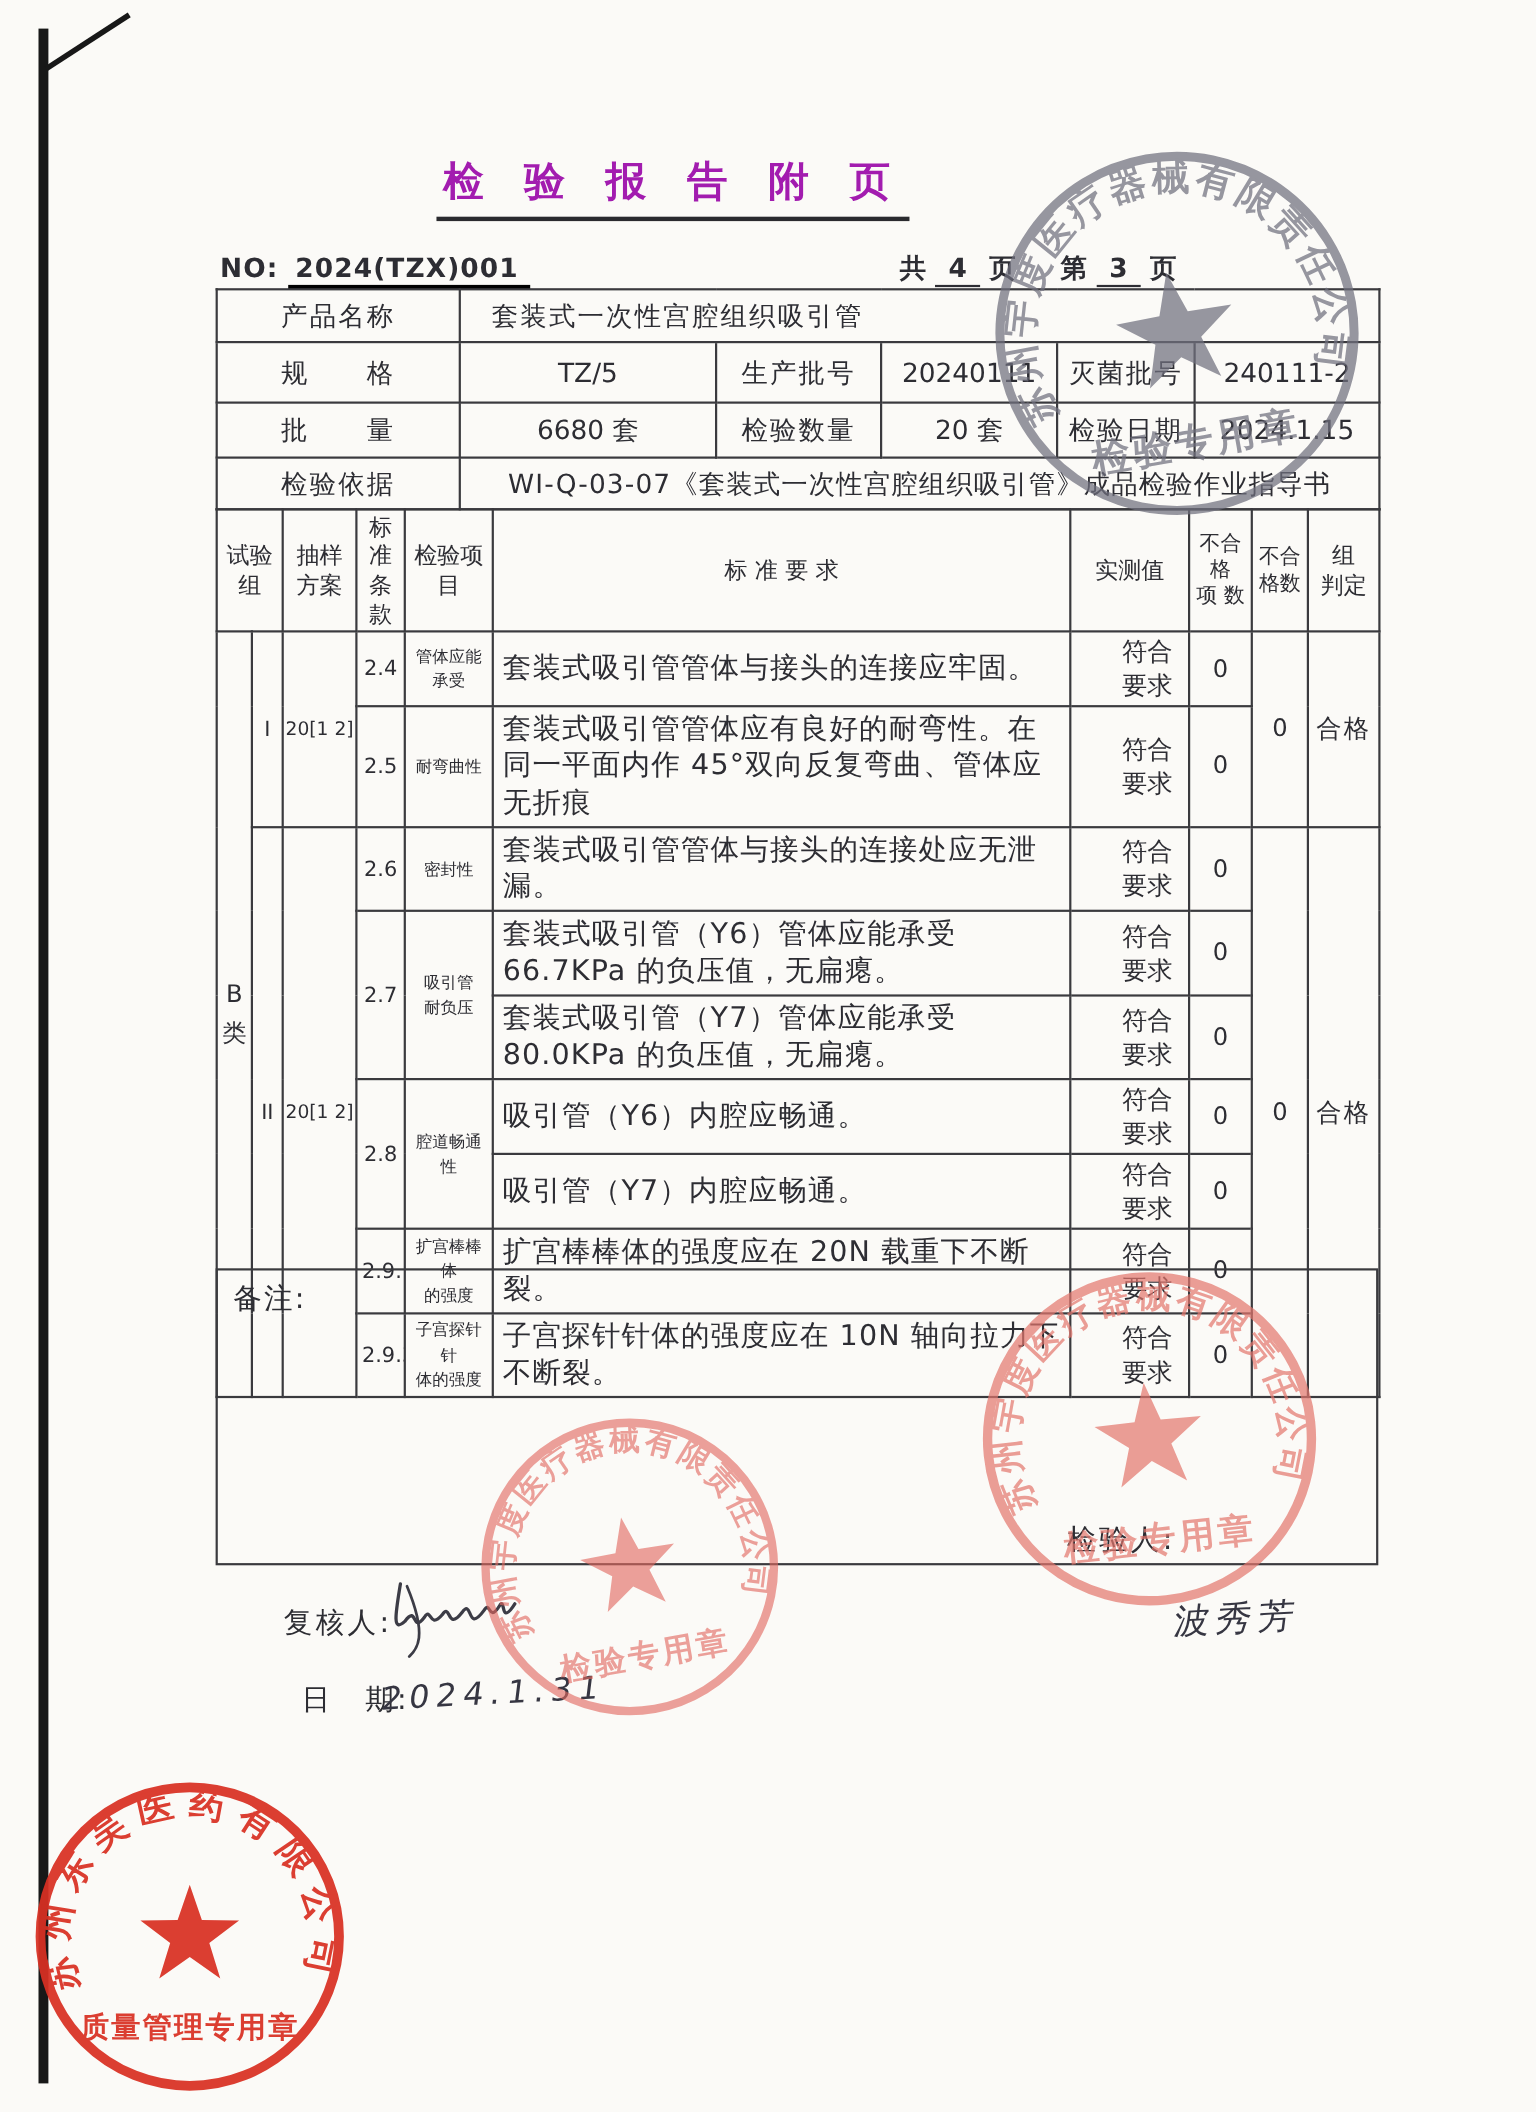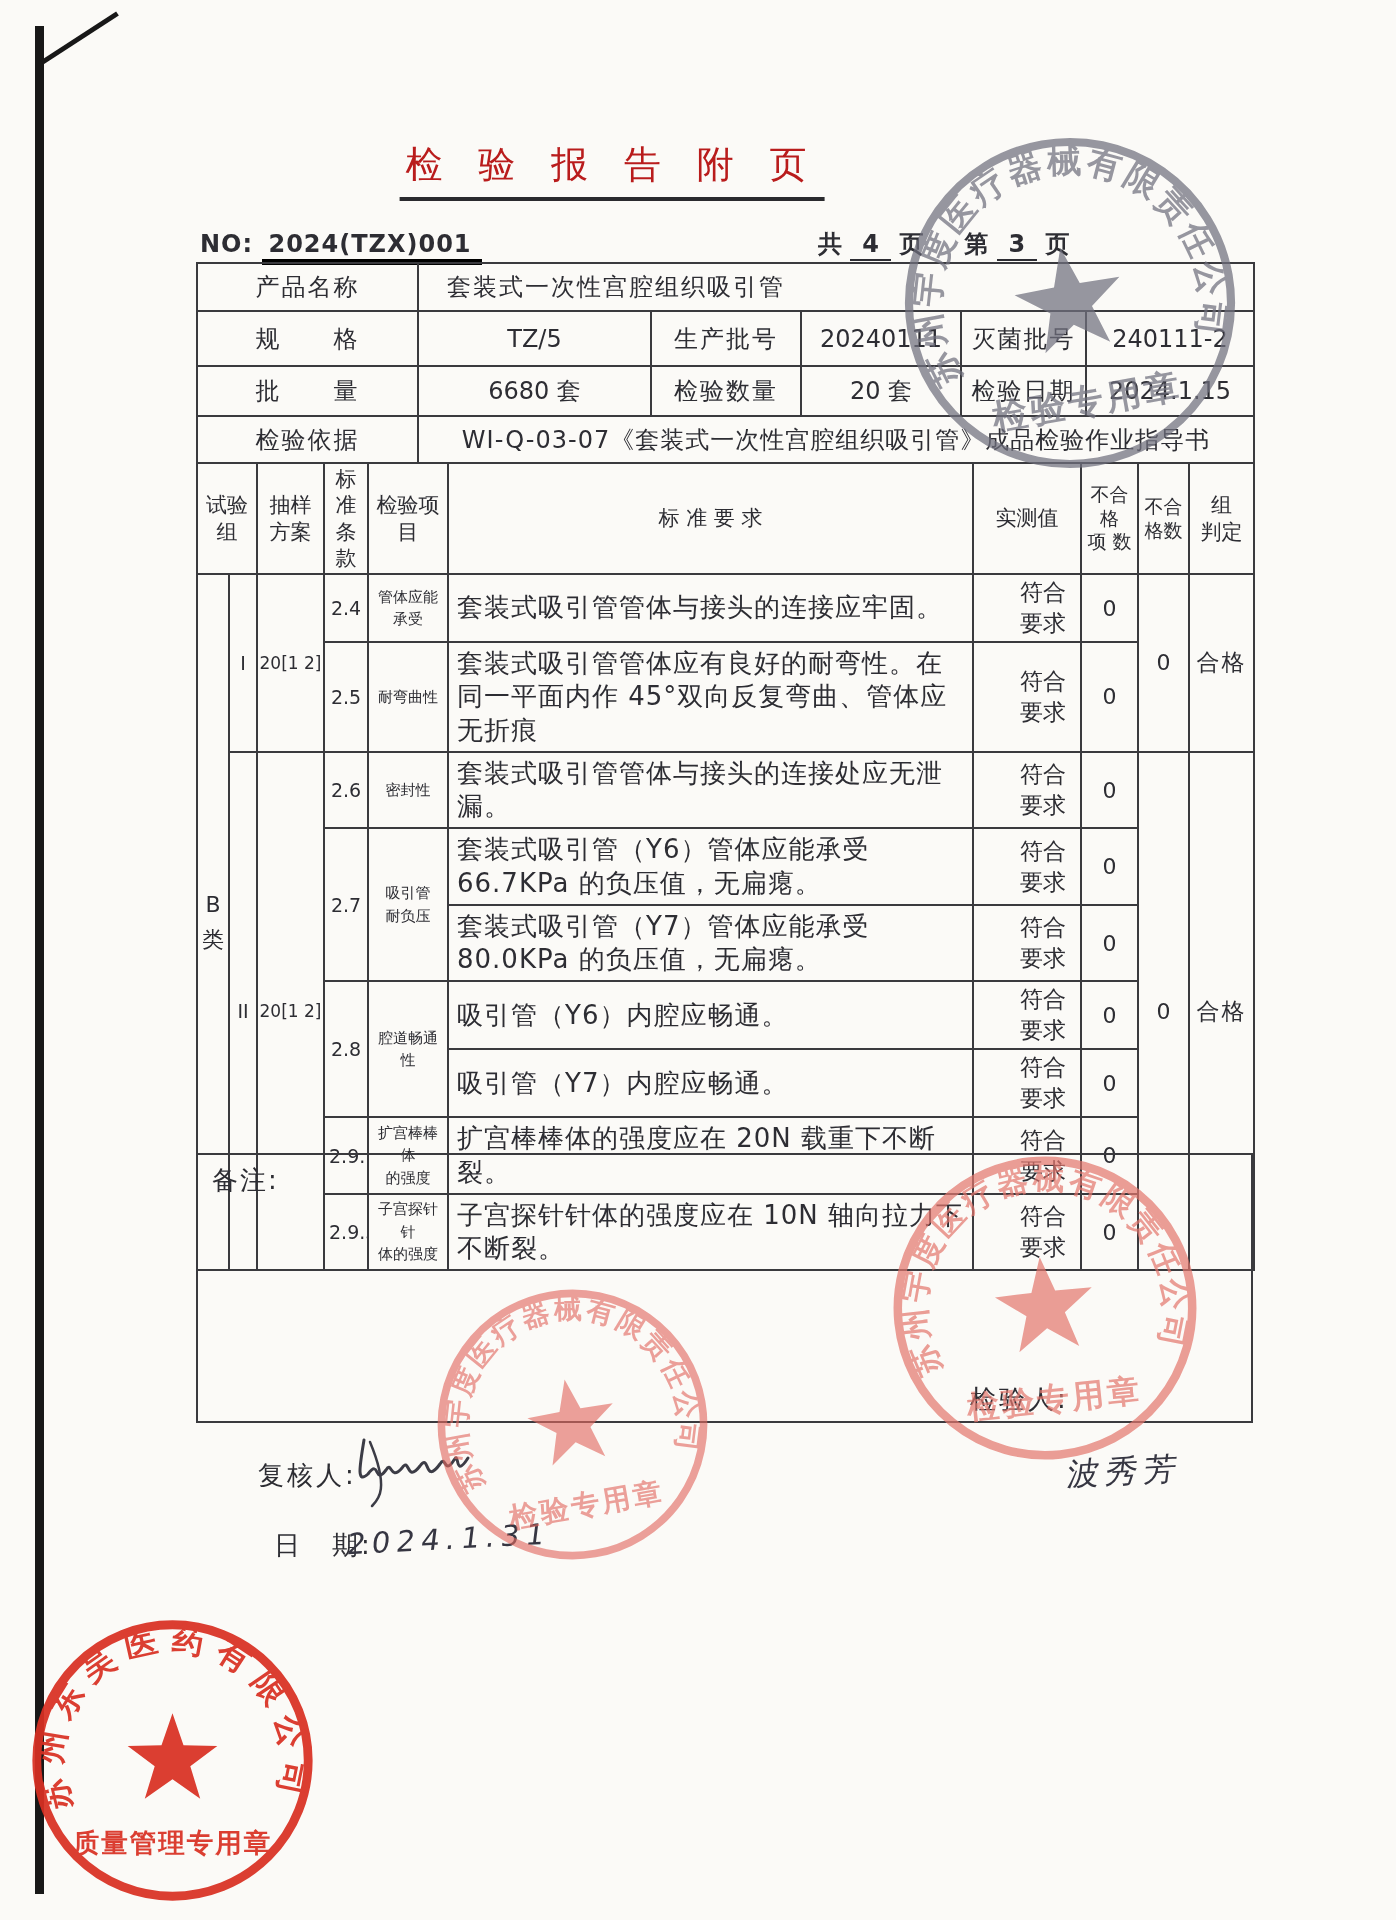--- a/index.html
+++ b/index.html
@@ -10,25 +10,25 @@
     color:#2d2d33;
   }
   .sheet{position:absolute;inset:0;background:#fbfaf7;}
   
   .scan-bar{position:absolute;left:35px;top:26px;width:9px;height:1868px;background:#181818;}
   .scan-diag{position:absolute;left:42px;top:60px;width:90px;height:5px;background:#181818;
              transform:rotate(-33deg);transform-origin:left center;}
   
   .title{
     position:absolute;top:140px;left:612px;transform:translateX(-50%);
-    font-size:37px;font-weight:normal;letter-spacing:12px;color:#b91c1c;
+    font-size:37px;font-weight:bold;letter-spacing:12px;color:#a21caf;
     border-bottom:4px solid #2a2a2e;padding:0 6px 7px 6px;white-space:nowrap;
   }
   .no-line{position:absolute;top:230px;left:200px;font-size:24px;font-weight:bold;letter-spacing:1px;}
-  .no-line .uv{border-bottom:6px solid #000000;padding:0 10px 1px 6px;}
+  .no-line .uv{border-bottom:4px solid #000000;padding:0 10px 1px 6px;}
   .pages-line{position:absolute;top:228px;left:818px;font-size:24px;font-weight:bold;white-space:nowrap;}
   .pages-line .uv{border-bottom:2px solid #2d2d33;padding:0 12px 1px 12px;}
   
   table{border-collapse:collapse;table-layout:fixed;}
   td,th{border:2px solid #3a3a3e;vertical-align:middle;text-align:center;
         white-space:pre-line;overflow:hidden;padding:2px 4px;font-weight:normal;}
   .info-table{position:absolute;left:196px;top:262px;width:1057px;}
   .info-table td{font-size:24px;}
   .info-table .lbl{letter-spacing:2px;}
   .info-table .val-left{text-align:left;padding-left:28px;letter-spacing:2px;}

